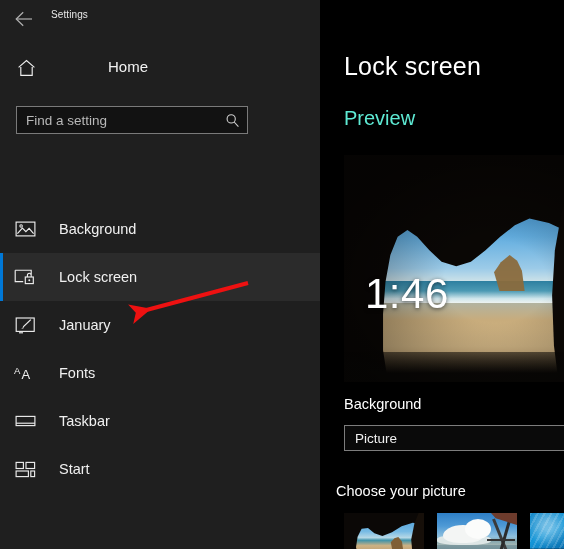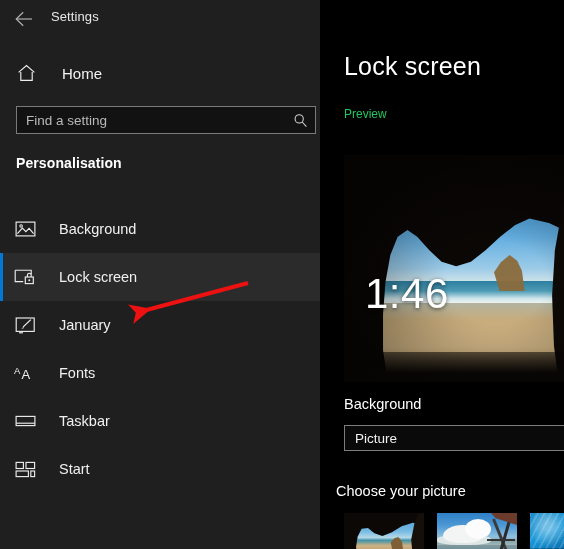--- a/index.html
+++ b/index.html
@@ -35,49 +35,50 @@
     position: absolute;
     left: 8px; top: 4px;
     width: 34px; height: 30px;
     display: flex; align-items: center; justify-content: center;
     cursor: pointer;
   }
   #back-btn svg { display: block; }
   #app-title {
     position: absolute;
     left: 51px; top: 9px;
-    font-size: 13px;
+    font-size: 10px;
     color: #e8e8e8;
     letter-spacing: .1px;
   }
 
   
   #home-row {
     position: absolute;
     left: 0; top: 58px;
     width: 320px; height: 30px;
-    display: flex; align-items: center;
+    display: flex; 
     cursor: pointer;
+    gap: 46px;
   }
   #home-row .nav-ico {
     width: 20px; height: 20px;
     margin-left: 16px;
     display: flex; align-items: center; justify-content: center;
   }
   #home-row .nav-lbl {
     margin-left: 26px;
     font-size: 15px;
     color: #f2f2f2;
   }
 
   
   #search-box {
     position: absolute;
     left: 16px; top: 106px;
-    width: 300px; height: 28px;
+    width: 232px; height: 28px;
     background: #121212;
     border: 1px solid #7a7a7a;
     display: flex; align-items: center;
     cursor: text;
   }
   #search-input {
     flex: 1;
     height: 26px;
     background: transparent;
     border: 0; outline: 0;
@@ -150,22 +151,22 @@
     left: 24px; top: 52px;
     font-size: 25px;
     color: #ffffff;
     font-weight: normal;
     letter-spacing: .2px;
     white-space: nowrap;
   }
   #preview-label {
     position: absolute;
     left: 24px; top: 107px;
-    font-size: 12px;
-    color: #22c55e;
+    font-size: 20px;
+    color: #5eead4;
     white-space: nowrap;
   }
 
   
   #preview {
     position: absolute;
     left: 24px; top: 155px;
     width: 244px; height: 227px;
     overflow: hidden;
     background: #000;
@@ -381,21 +382,20 @@
     <div id="search-box">
       <input id="search-input" type="text" placeholder="Find a setting" style="">
       <span id="search-ico">
         <svg width="15" height="15" viewBox="0 0 15 15" aria-hidden="true">
           <circle cx="6.2" cy="5.9" r="4.1" fill="none" stroke="#cfcfcf" stroke-width="1.1"></circle>
           <line x1="9.2" y1="9.0" x2="13.4" y2="13.6" stroke="#cfcfcf" stroke-width="1.1"></line>
         </svg>
       </span>
     </div>
 
-    <div id="group-title">Personalisation</div>
 
     <div id="nav-list">
 
       <div class="nav-item">
         <span class="accent"></span>
         <span class="nav-ico">
           <svg width="21" height="18" viewBox="0 0 21 18" aria-hidden="true">
             <rect x="1.1" y="2.1" width="18.8" height="13.8" fill="none" stroke="#ededed" stroke-width="1.15"></rect>
             <path d="M2.4 13.6 L7.4 8.0 L10.9 11.6 L14.1 8.4 L18.6 13.6" fill="none" stroke="#ededed" stroke-width="1.15"></path>
             <circle cx="6.1" cy="6.0" r="1.25" fill="none" stroke="#ededed" stroke-width="1.05"></circle>

